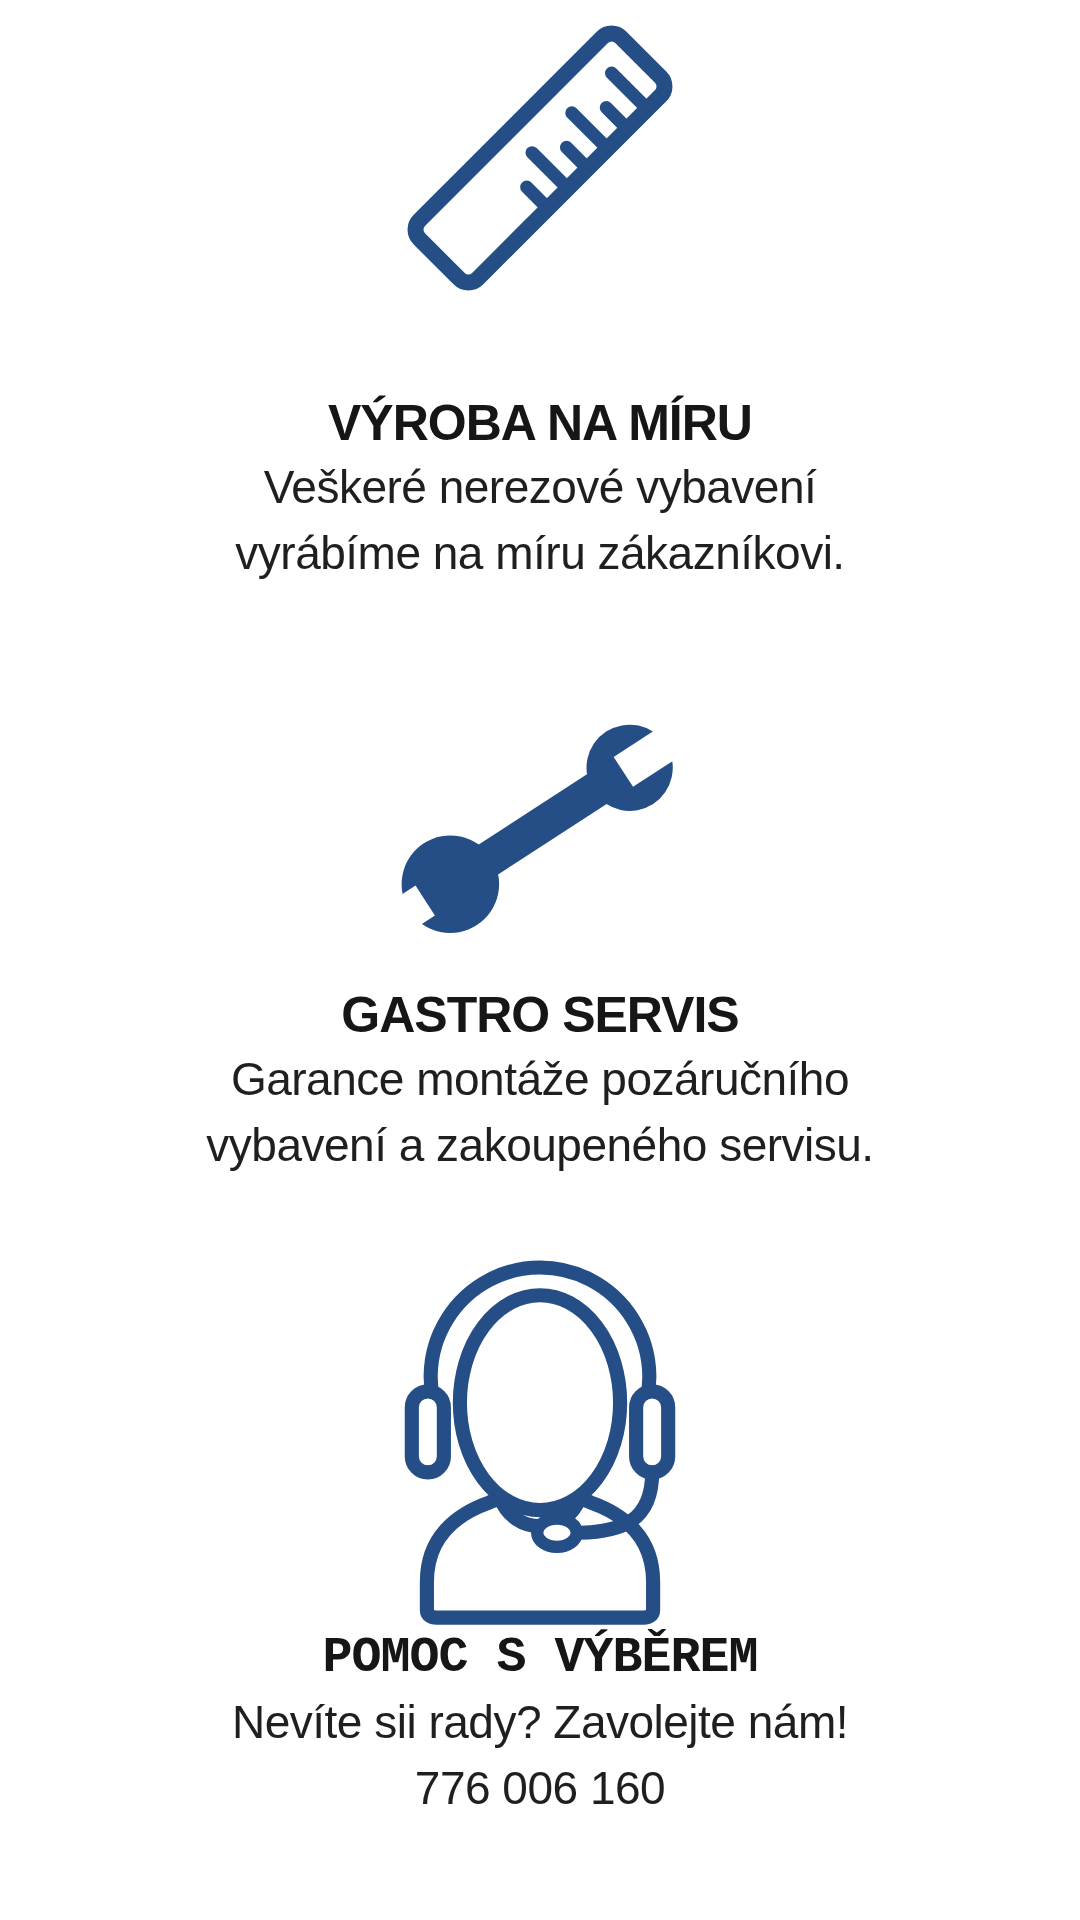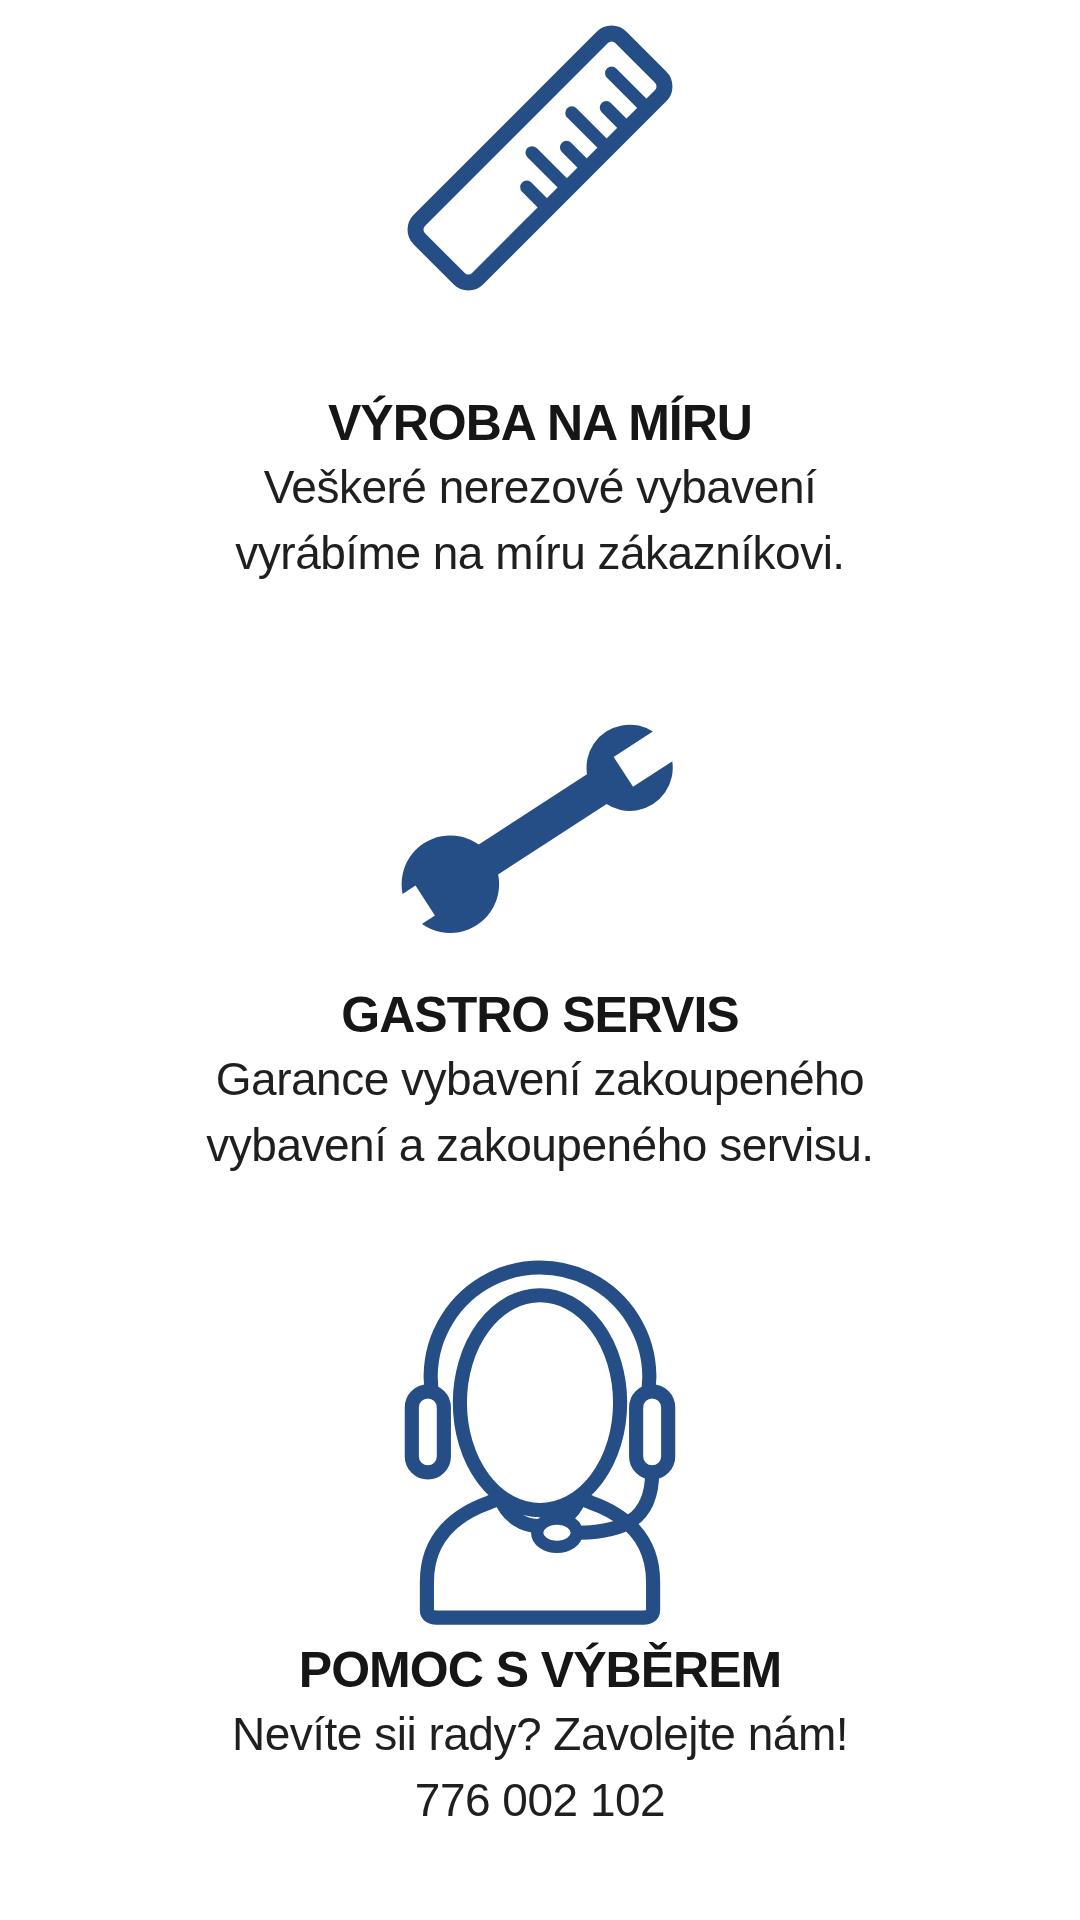--- a/index.html
+++ b/index.html
@@ -21,21 +21,21 @@
   .icon{display:block;line-height:0;}
   .icon-ruler{width:300px;height:300px;margin-top:8px;}
   .icon-wrench{width:300px;height:244px;margin-top:118px;}
   .icon-headset{width:340px;height:377px;margin-top:72px;}
   .feature-title{
     font-size:50px;font-weight:700;color:#161616;
     letter-spacing:-1px;line-height:62px;white-space:nowrap;
   }
   .t1{margin-top:84px;}
   .t2{margin-top:36px;}
-  .t3{margin-top:12px;}
+  .t3{font-family:Liberation Mono, monospace;}
   .feature-line{
     font-size:46px;font-weight:400;color:#1f1f1f;
     letter-spacing:-0.5px;line-height:66px;white-space:nowrap;text-align:right;
   }
 </style>
 </head>
 <body>
 
 <div class="page">
 
@@ -66,21 +66,21 @@
         <g transform="rotate(-33 160 160)">
           <circle cx="46" cy="160" r="52" fill="#254e86"></circle>
           <circle cx="274" cy="160" r="46" fill="#254e86"></circle>
           <rect x="40" y="141" width="240" height="38" fill="#254e86"></rect>
           <rect x="-50" y="141" width="64" height="38" fill="#ffffff"></rect>
           <rect x="266" y="141" width="64" height="38" fill="#ffffff"></rect>
         </g>
       </svg>
     </span>
     <div class="feature-title t2">GASTRO SERVIS</div>
-    <div class="feature-line">Garance vybavení zakoupeného</div>
+    <div class="feature-line">Garance montáže pozáručního</div>
     <div class="feature-line">vybavení a zakoupeného servisu.</div>
   </section>
 
   <section class="feature">
     <span class="icon icon-headset">
       <svg viewBox="0 0 360 400" width="340" height="377">
         <g fill="none" stroke="#254e86" stroke-width="15" stroke-linecap="round" stroke-linejoin="round">
 
           <path d="M 76 186 A 116 116 0 1 1 284 186"></path>
 
@@ -96,16 +96,16 @@
 
           <rect x="44" y="150" width="34" height="86" rx="17" fill="#ffffff"></rect>
           <rect x="282" y="150" width="34" height="86" rx="17" fill="#ffffff"></rect>
 
           <ellipse cx="198" cy="300" rx="21" ry="15" fill="#ffffff" stroke-width="13"></ellipse>
         </g>
       </svg>
     </span>
     <div class="feature-title t3">POMOC S VÝBĚREM</div>
     <div class="feature-line">Nevíte sii rady? Zavolejte nám!</div>
-    <div class="feature-line">776 002 102</div>
+    <div class="feature-line">776 006 160</div>
   </section>
 
 </div>
 
 </body></html>

